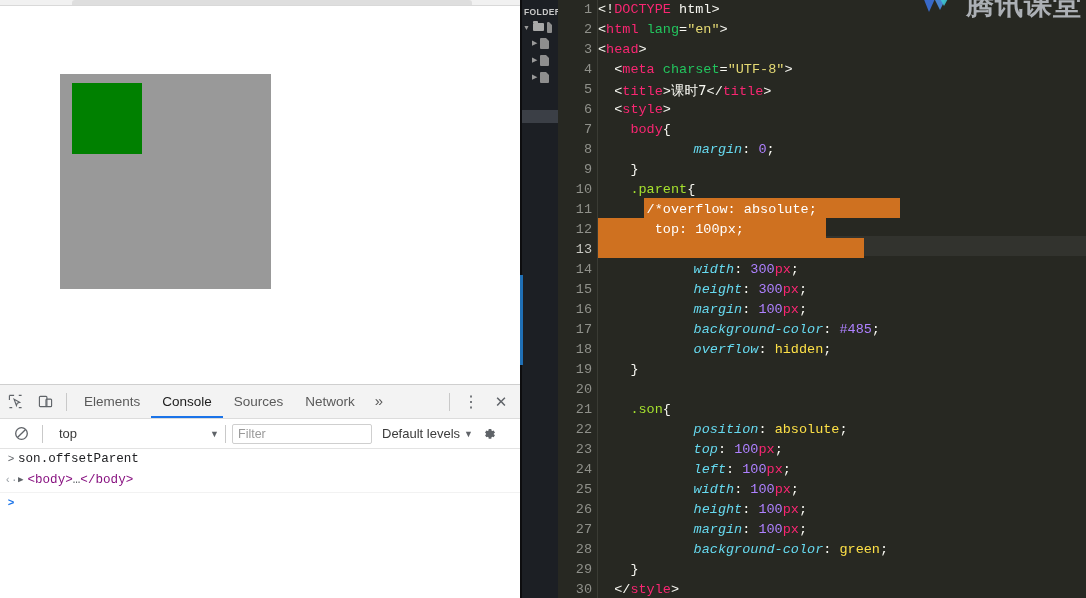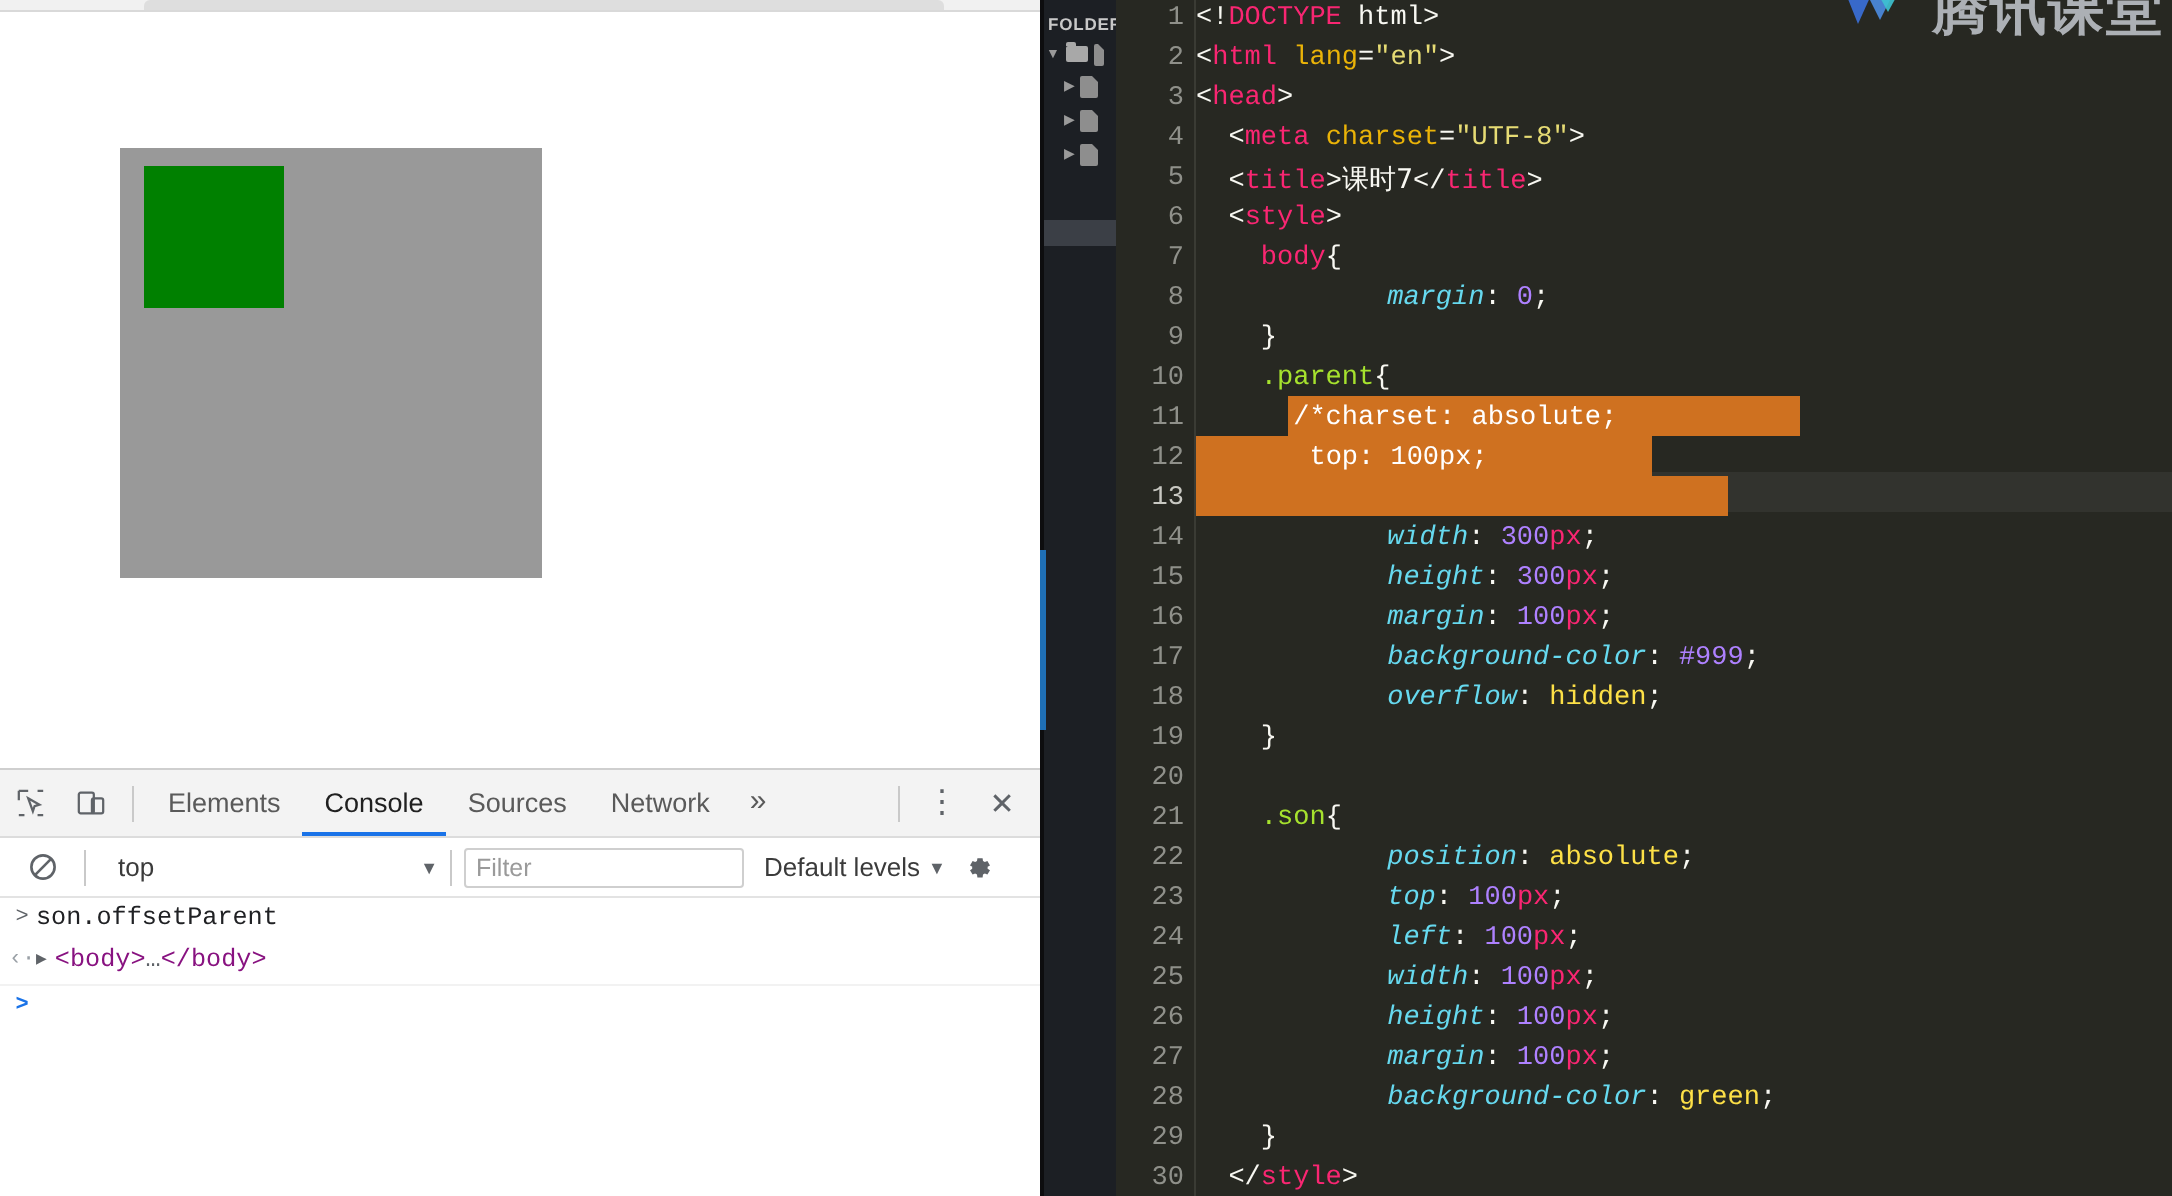--- a/index.html
+++ b/index.html
@@ -177,21 +177,21 @@
     color: #f8f8f2; white-space: pre;
   }
   #cur-line-hl {
     position: absolute; left: 38px; top: 236px; width: 528px; height: 20px;
     background: rgba(255,255,255,0.055);
   }
   .sel-band {
     position: absolute; background: #cf7120; height: 20px; z-index: 0;
   }
   .tok-tag { color: #f92672; }
-  .tok-attr { color: #eab308; }
+  .tok-attr { color: #22c55e; }
   .tok-str { color: #e6db74; }
   .tok-plain { color: #f8f8f2; }
   .tok-prop { color: #66d9ef; font-style: italic; margin-left: 47px; }
   .tok-val { color: #ae81ff; }
   .tok-unit { color: #f92672; }
   .tok-kw { color: #fde047; text-align: right; }
   .tok-sel { color: #a6e22e; }
   .tok-punc { color: #f8f8f2; }
   .tok-cjk { color: #f8f8f2; font-family: "DejaVu Sans", sans-serif; }
   .onsel { color: #ffffff; position: relative; z-index: 2; }
@@ -374,26 +374,26 @@
       <div class="code-line" style="top:0px;"><span class="tok-punc">&lt;!</span><span class="tok-tag">DOCTYPE</span> <span class="tok-plain">html</span><span class="tok-punc">&gt;</span></div>
       <div class="code-line" style="top:20px;"><span class="tok-punc">&lt;</span><span class="tok-tag">html</span> <span class="tok-attr">lang</span><span class="tok-punc">=</span><span class="tok-str">"en"</span><span class="tok-punc">&gt;</span></div>
       <div class="code-line" style="top:40px;"><span class="tok-punc">&lt;</span><span class="tok-tag">head</span><span class="tok-punc">&gt;</span></div>
       <div class="code-line" style="top:60px;">  <span class="tok-punc">&lt;</span><span class="tok-tag">meta</span> <span class="tok-attr">charset</span><span class="tok-punc">=</span><span class="tok-str">"UTF-8"</span><span class="tok-punc">&gt;</span></div>
       <div class="code-line" style="top:80px;">  <span class="tok-punc">&lt;</span><span class="tok-tag">title</span><span class="tok-punc">&gt;</span><span class="tok-cjk">课时7</span><span class="tok-punc">&lt;/</span><span class="tok-tag">title</span><span class="tok-punc">&gt;</span></div>
       <div class="code-line" style="top:100px;">  <span class="tok-punc">&lt;</span><span class="tok-tag">style</span><span class="tok-punc">&gt;</span></div>
       <div class="code-line" style="top:120px;">    <span class="tok-tag">body</span><span class="tok-punc">{</span></div>
       <div class="code-line" style="top:140px;">      <span class="tok-prop">margin</span><span class="tok-punc">: </span><span class="tok-val">0</span><span class="tok-punc">;</span></div>
       <div class="code-line" style="top:160px;">    <span class="tok-punc">}</span></div>
       <div class="code-line" style="top:180px;text-align:center;">    <span class="tok-sel">.parent</span><span class="tok-punc">{</span></div>
-      <div class="code-line" style="top:200px;">      <span class="onsel">/*charset: absolute;</span></div>
+      <div class="code-line" style="top:200px;">      <span class="onsel">/*overflow: absolute;</span></div>
       <div class="code-line" style="top:220px;"><span class="ws-dot"> </span>      <span class="onsel">top: 100px;</span></div>
       <div class="code-line" style="top:260px;">      <span class="tok-prop">width</span><span class="tok-punc">: </span><span class="tok-val">300</span><span class="tok-unit">px</span><span class="tok-punc">;</span></div>
       <div class="code-line" style="top:280px;">      <span class="tok-prop">height</span><span class="tok-punc">: </span><span class="tok-val">300</span><span class="tok-unit">px</span><span class="tok-punc">;</span></div>
       <div class="code-line" style="top:300px;">      <span class="tok-prop">margin</span><span class="tok-punc">: </span><span class="tok-val">100</span><span class="tok-unit">px</span><span class="tok-punc">;</span></div>
-      <div class="code-line" style="top:320px;">      <span class="tok-prop">background-color</span><span class="tok-punc">: </span><span class="tok-val">#999</span><span class="tok-punc">;</span></div>
+      <div class="code-line" style="top:320px;">      <span class="tok-prop">background-color</span><span class="tok-punc">: </span><span class="tok-val">#485</span><span class="tok-punc">;</span></div>
       <div class="code-line" style="top:340px;">      <span class="tok-prop">overflow</span><span class="tok-punc">: </span><span class="tok-kw">hidden</span><span class="tok-punc">;</span></div>
       <div class="code-line" style="top:360px;">    <span class="tok-punc">}</span></div>
       <div class="code-line" style="top:380px;"> </div>
       <div class="code-line" style="top:400px;">    <span class="tok-sel">.son</span><span class="tok-punc">{</span></div>
       <div class="code-line" style="top:420px;">      <span class="tok-prop">position</span><span class="tok-punc">: </span><span class="tok-kw">absolute</span><span class="tok-punc">;</span></div>
       <div class="code-line" style="top:440px;">      <span class="tok-prop">top</span><span class="tok-punc">: </span><span class="tok-val">100</span><span class="tok-unit">px</span><span class="tok-punc">;</span></div>
       <div class="code-line" style="top:460px;">      <span class="tok-prop">left</span><span class="tok-punc">: </span><span class="tok-val">100</span><span class="tok-unit">px</span><span class="tok-punc">;</span></div>
       <div class="code-line" style="top:480px;">      <span class="tok-prop">width</span><span class="tok-punc">: </span><span class="tok-val">100</span><span class="tok-unit">px</span><span class="tok-punc">;</span></div>
       <div class="code-line" style="top:500px;">      <span class="tok-prop">height</span><span class="tok-punc">: </span><span class="tok-val">100</span><span class="tok-unit">px</span><span class="tok-punc">;</span></div>
       <div class="code-line" style="top:520px;">      <span class="tok-prop">margin</span><span class="tok-punc">: </span><span class="tok-val">100</span><span class="tok-unit">px</span><span class="tok-punc">;</span></div>

